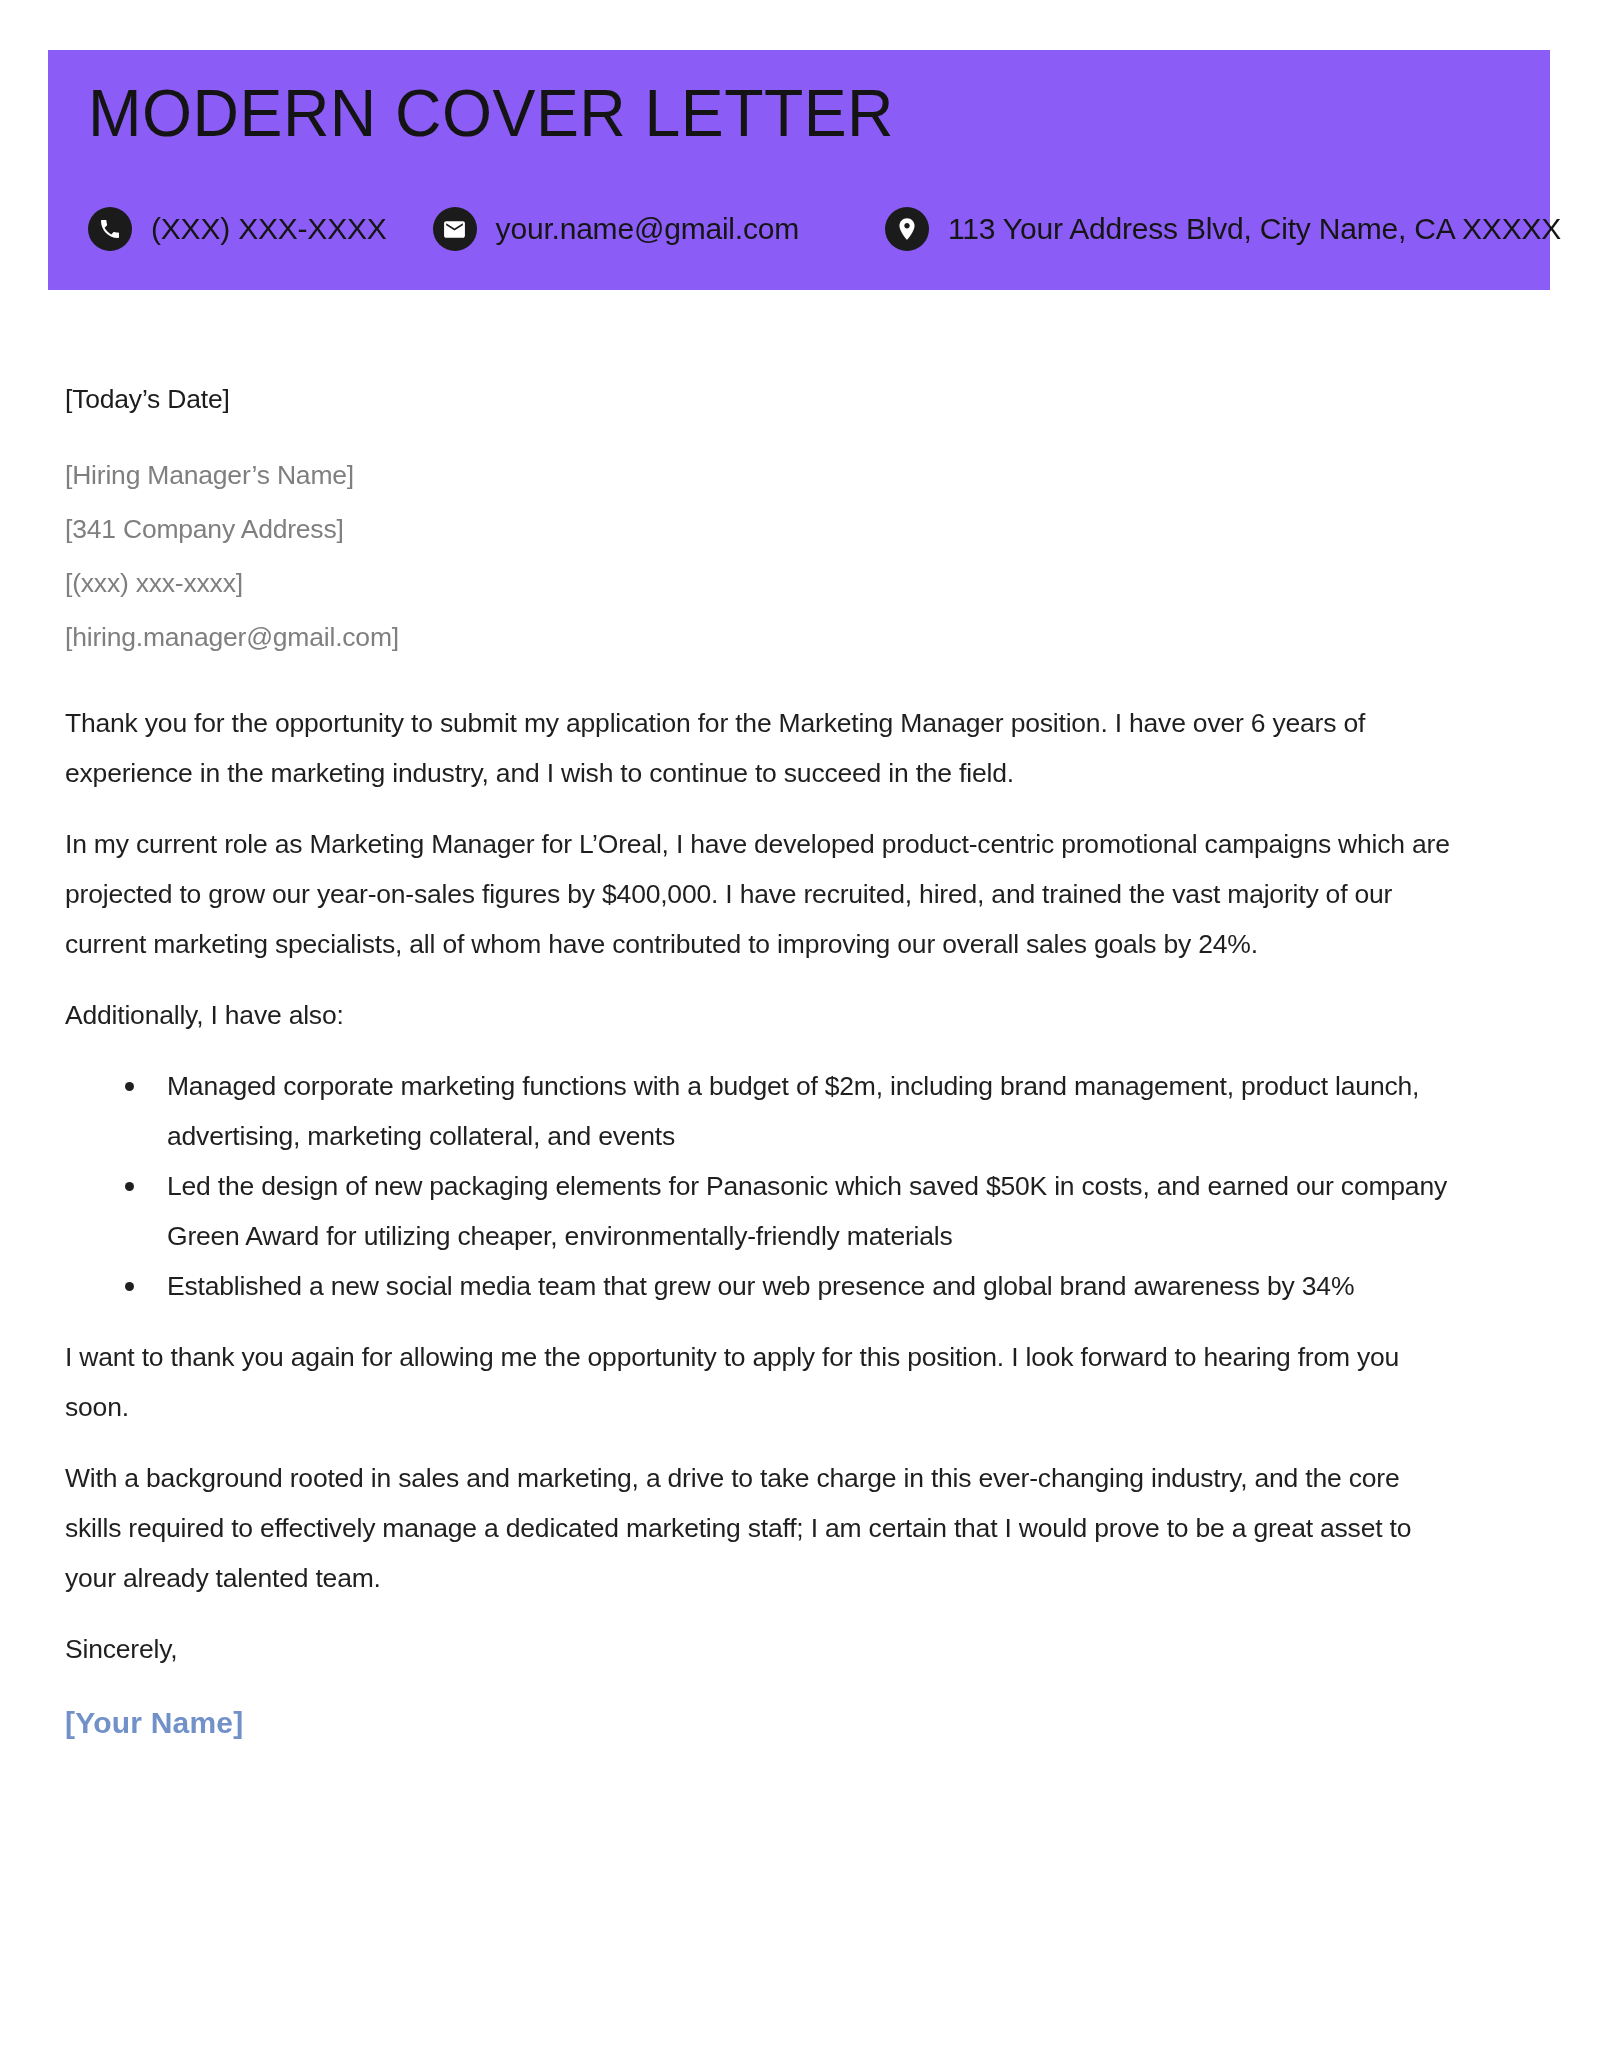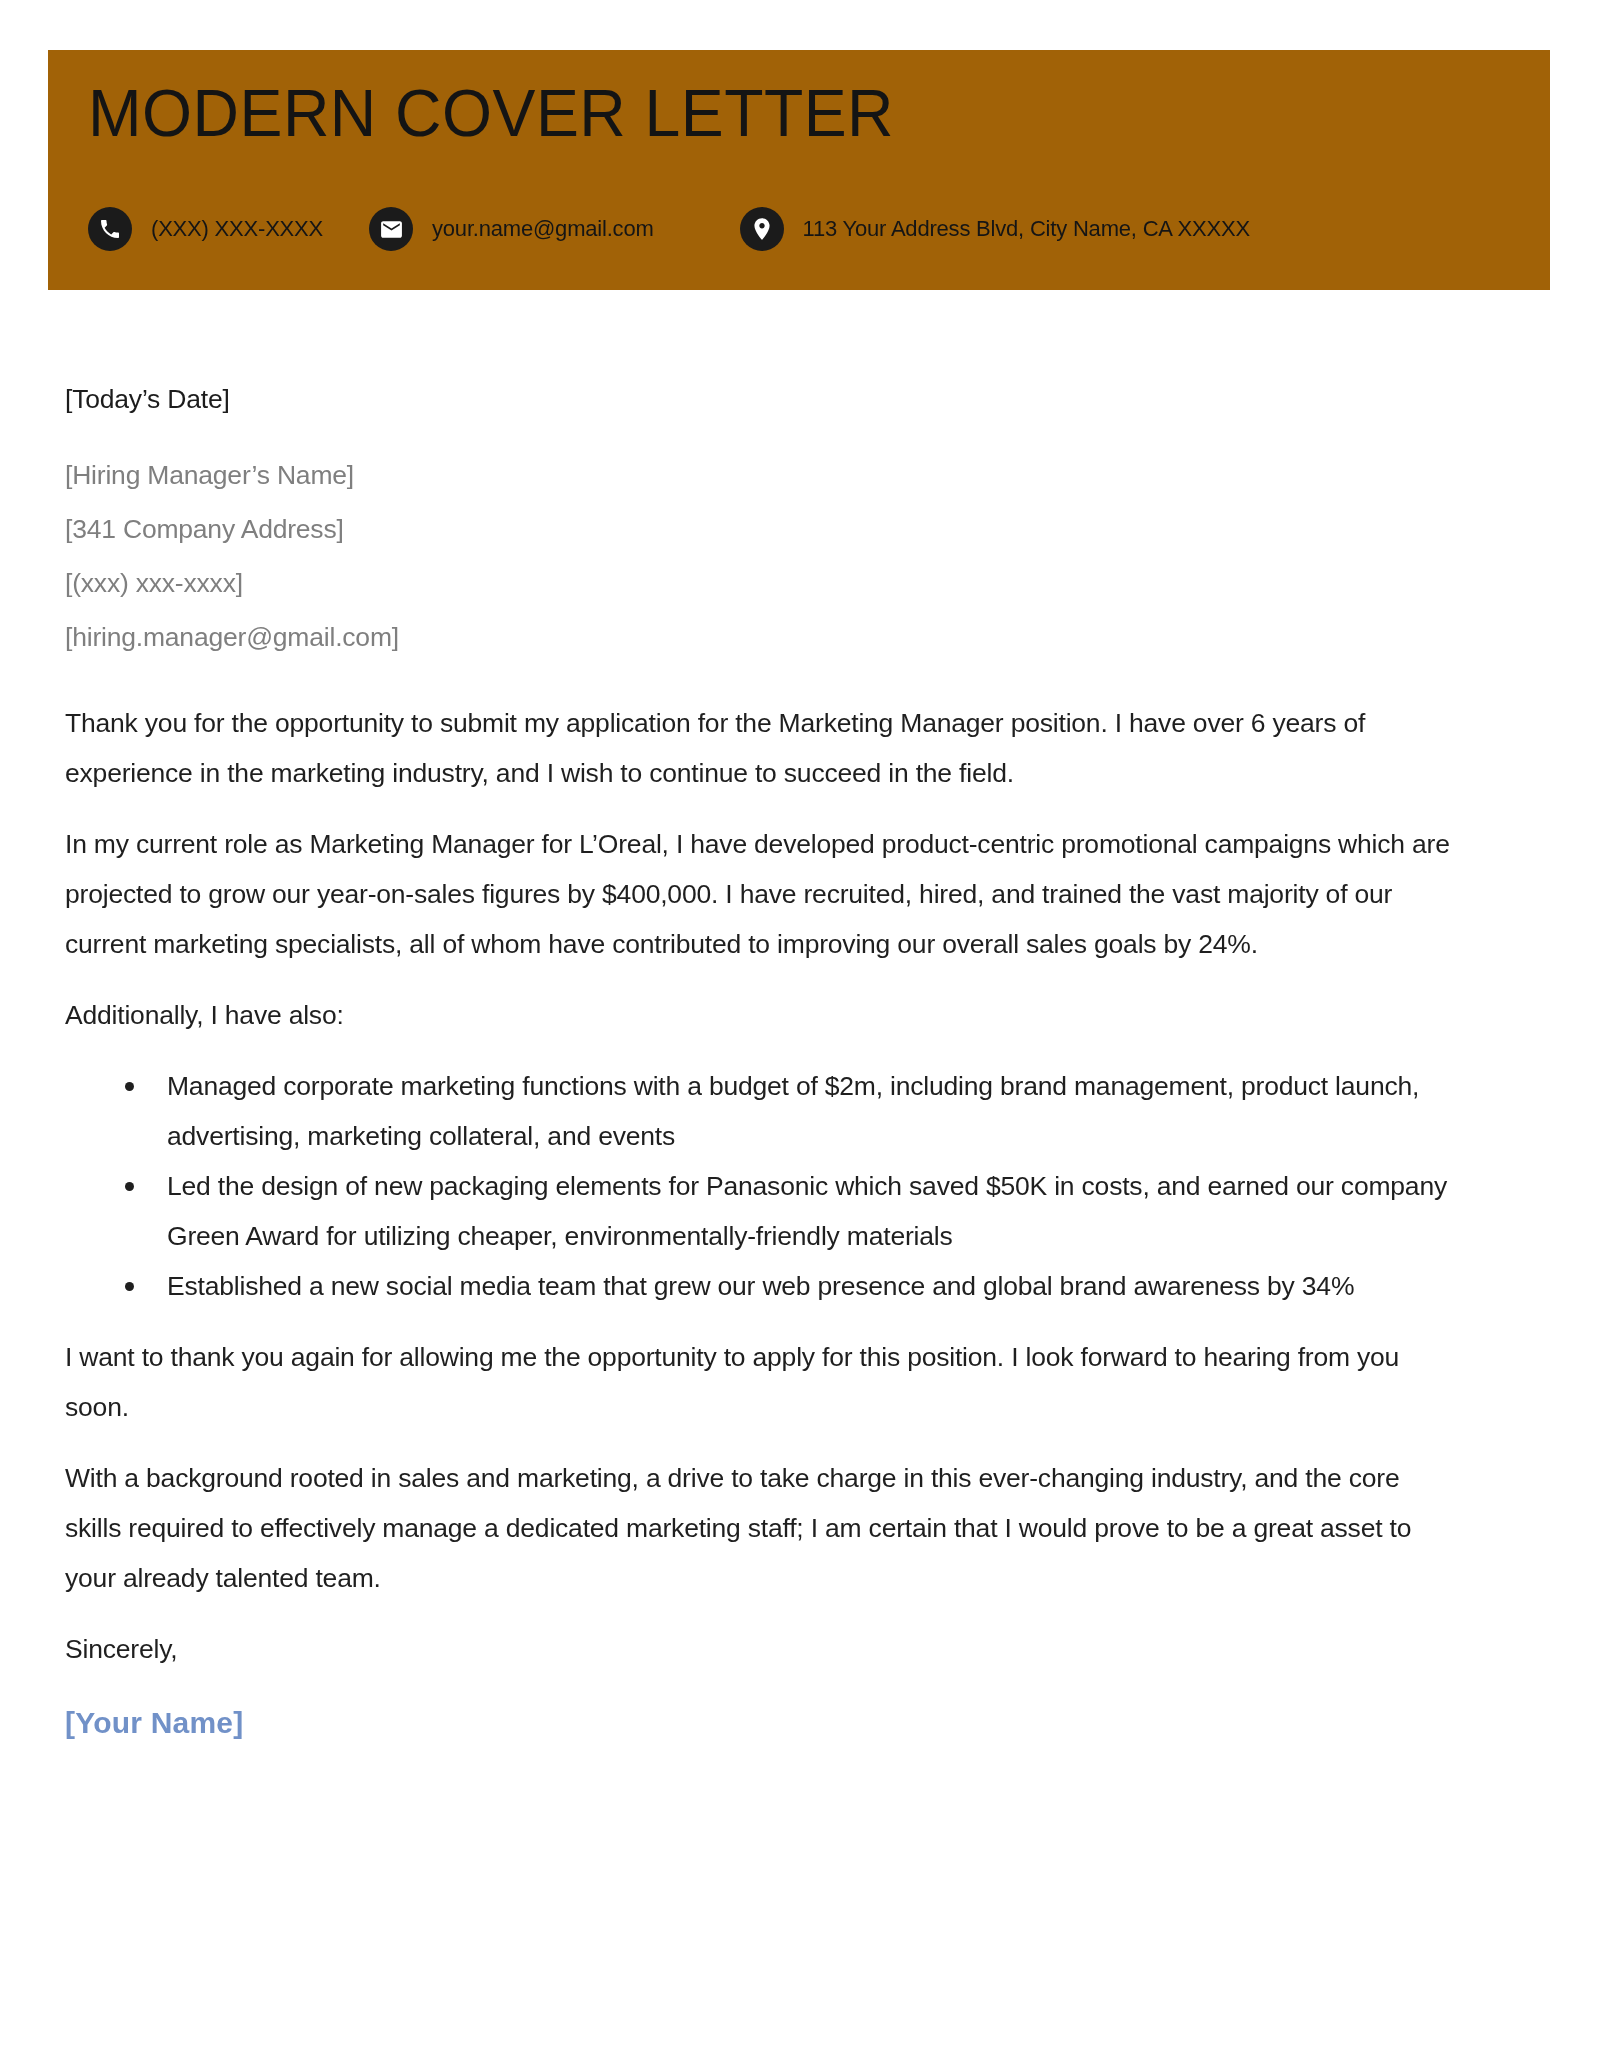--- a/index.html
+++ b/index.html
@@ -10,21 +10,21 @@
     height: 2071px;
     background: #ffffff;
     font-family: "Liberation Sans", "DejaVu Sans", sans-serif;
     color: #212121;
     overflow: hidden;
   }
   
   .band {
     margin: 50px 50px 0 48px;
     height: 240px;
-    background: #a16207;
+    background: #8b5cf6;
     padding: 24px 40px 0 40px;
   }
   .band h1 {
     font-size: 67px;
     font-weight: 400;
     letter-spacing: 0.5px;
     color: #141414;
     line-height: 1.15;
     transform: scaleX(0.96);
     transform-origin: left center;
@@ -41,21 +41,21 @@
   .ic {
     width: 44px; height: 44px;
     border-radius: 50%;
     background: #1b1b1b;
     display: flex; align-items: center; justify-content: center;
     flex: 0 0 auto;
   }
   .ic svg { display: block; }
   .ct {
     margin-left: 19px;
-    font-size: 22px;
+    font-size: 30px;
     color: #151515;
     letter-spacing: -0.2px;
     white-space: nowrap;
   }
   
   .letter {
     padding: 84px 145px 0 65px;
     font-size: 26.5px;
     letter-spacing: -0.2px;
     color: #1f1f1f;

